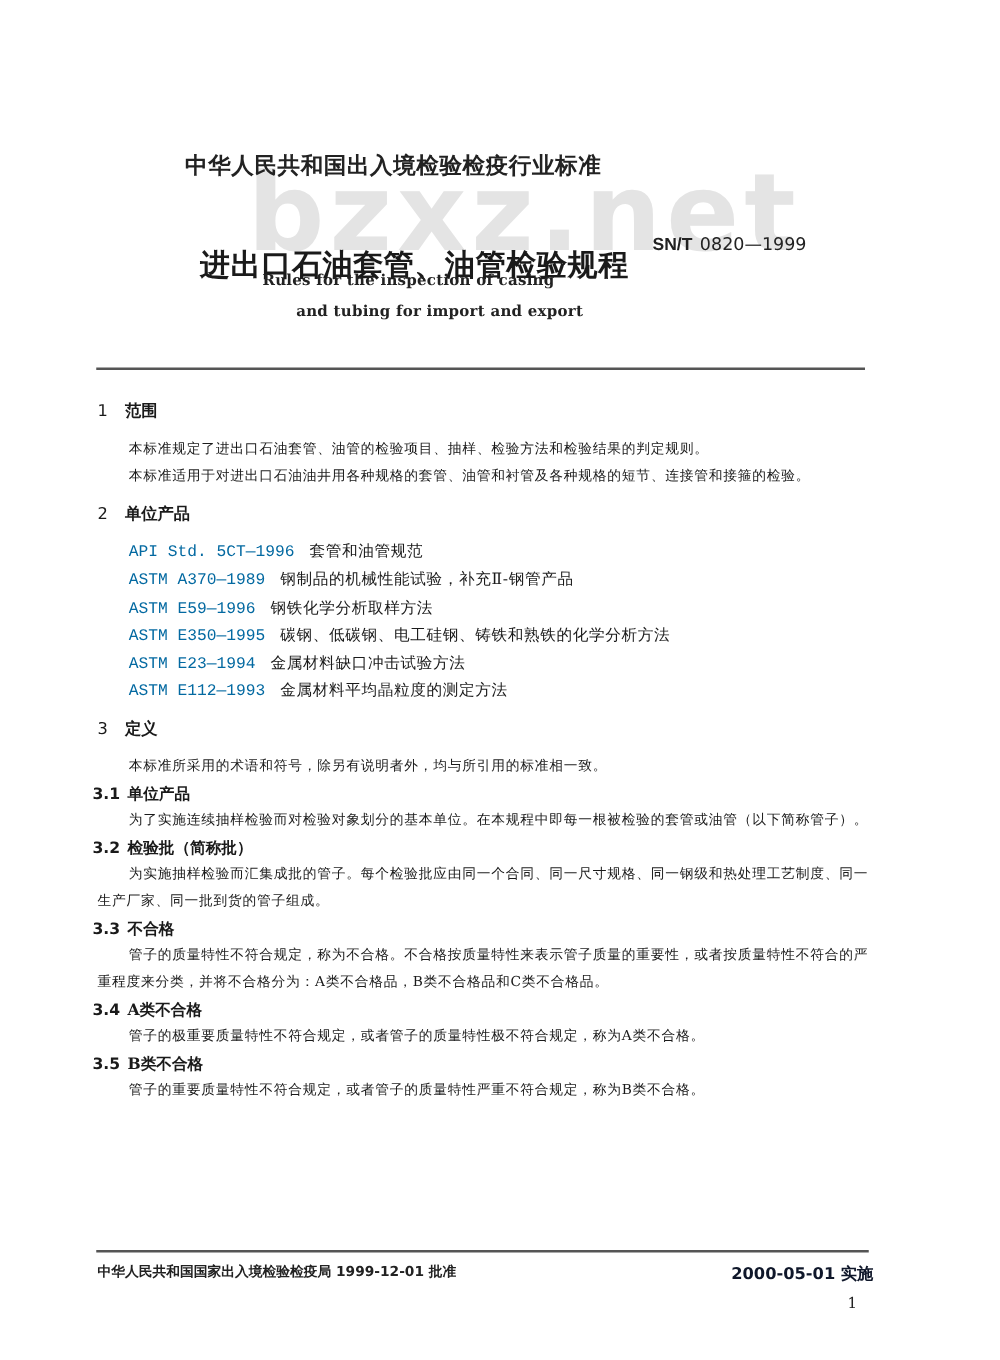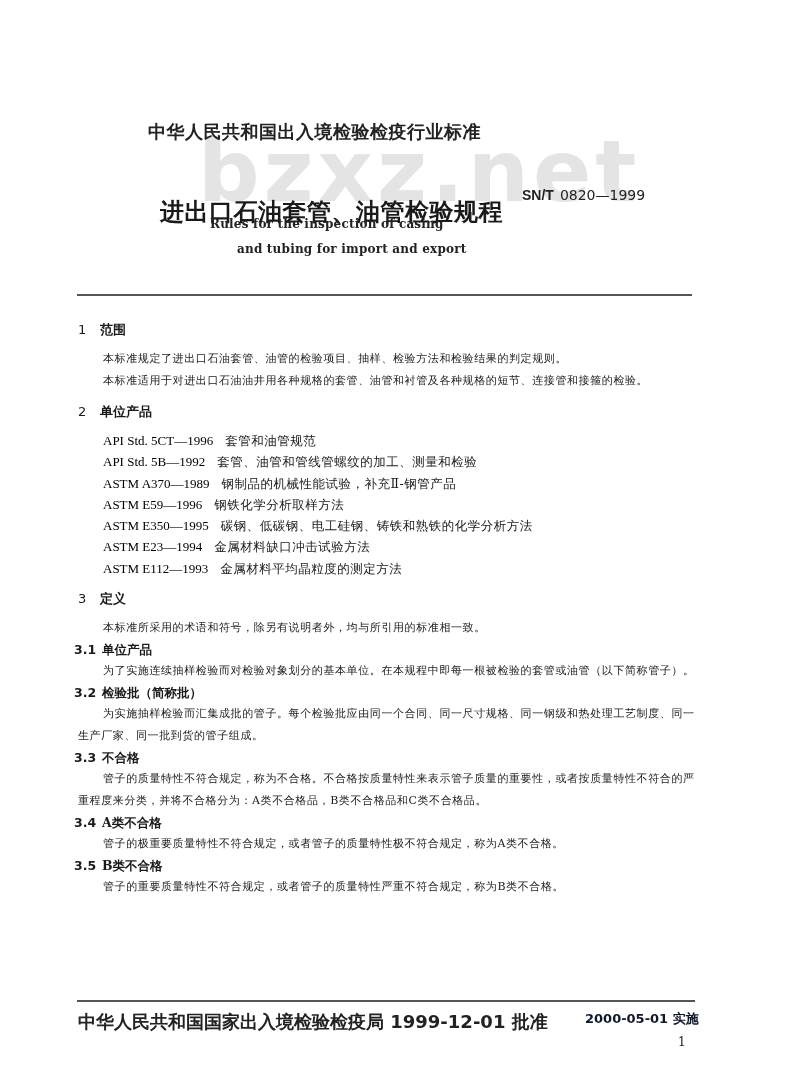--- a/index.html
+++ b/index.html
@@ -37,26 +37,26 @@
 
     .content { position: absolute; left: 78px; top: 320px; width: 620px; z-index: 1; font-size: 12.5px; }
     .sec-h {
       font-family: "DejaVu Sans", sans-serif; font-weight: bold; font-size: 13px;
       margin: 0; line-height: 20px; color: #1a1a1a;
     }
     .sec-h .n { font-weight: normal; display: inline-block; width: 22px; }
     p.para { margin: 0; text-indent: 25px; line-height: 22px; font-size: 11px; letter-spacing: 0.6px; }
     .refs { margin: 0; padding-left: 25px; list-style: none; }
     .refs li { line-height: 21.3px; font-size: 12.5px; }
-    .refs .std { font-family: Liberation Serif, serif; font-size: 13px; margin-right: 12px; color: #000000; margin-top: 38px; }
+    .refs .std { font-family: Liberation Mono, monospace; font-size: 13px; margin-right: 12px; color: #0369a1; margin-top: 38px; }
     .refs .desc { letter-spacing: 0.5px; }
     .sub-h { margin: 0; line-height: 21px; font-size: 12.5px; }
     .sub-h .n { font-family: "DejaVu Sans", sans-serif; display: inline-block; width: 28px; margin-left: -4px; }
     .footer-left {
-      left: 78px; top: 1010px; font-family: "DejaVu Sans", sans-serif; font-weight: bold; font-size: 18px; color: #222;
+      left: 78px; top: 1010px; font-family: "DejaVu Sans", sans-serif; font-weight: bold; font-size: 11px; color: #222;
     }
     .footer-right {
       left: 585px; top: 1010px; font-family: "DejaVu Sans", sans-serif; font-weight: bold; font-size: 13px; color: #0f172a;
     }
     .page-num { left: 678px; top: 1035px; font-size: 12px; color: #222; }
     .gap-s { height: 8px; }
     .gap-m { height: 10px; }
   </style>
 </head>
 <body>
@@ -82,21 +82,20 @@
   <p class="para">本标准规定了进出口石油套管、油管的检验项目、抽样、检验方法和检验结果的判定规则。</p>
   <p class="para">本标准适用于对进出口石油油井用各种规格的套管、油管和衬管及各种规格的短节、连接管和接箍的检验。</p>
   <div class="gap-m"></div>
 
   <h2 class="sec-h">
     <span class="n">2</span><span>单位产品</span>
   </h2>
   <div class="gap-s"></div>
   <ul class="refs">
     <li><span class="std">API Std. 5CT—1996</span><span class="desc">套管和油管规范</span></li>
-    <li><span class="std">API Std. 5B—1992</span><span class="desc">套管、油管和管线管螺纹的加工、测量和检验</span></li>
     <li><span class="std">ASTM A370—1989</span><span class="desc">钢制品的机械性能试验，补充Ⅱ-钢管产品</span></li>
     <li><span class="std">ASTM E59—1996</span><span class="desc">钢铁化学分析取样方法</span></li>
     <li><span class="std">ASTM E350—1995</span><span class="desc">碳钢、低碳钢、电工硅钢、铸铁和熟铁的化学分析方法</span></li>
     <li><span class="std">ASTM E23—1994</span><span class="desc">金属材料缺口冲击试验方法</span></li>
     <li><span class="std">ASTM E112—1993</span><span class="desc">金属材料平均晶粒度的测定方法</span></li>
   </ul>
   <div class="gap-m"></div>
 
   <h2 class="sec-h">
     <span class="n">3</span><span>定义</span>

